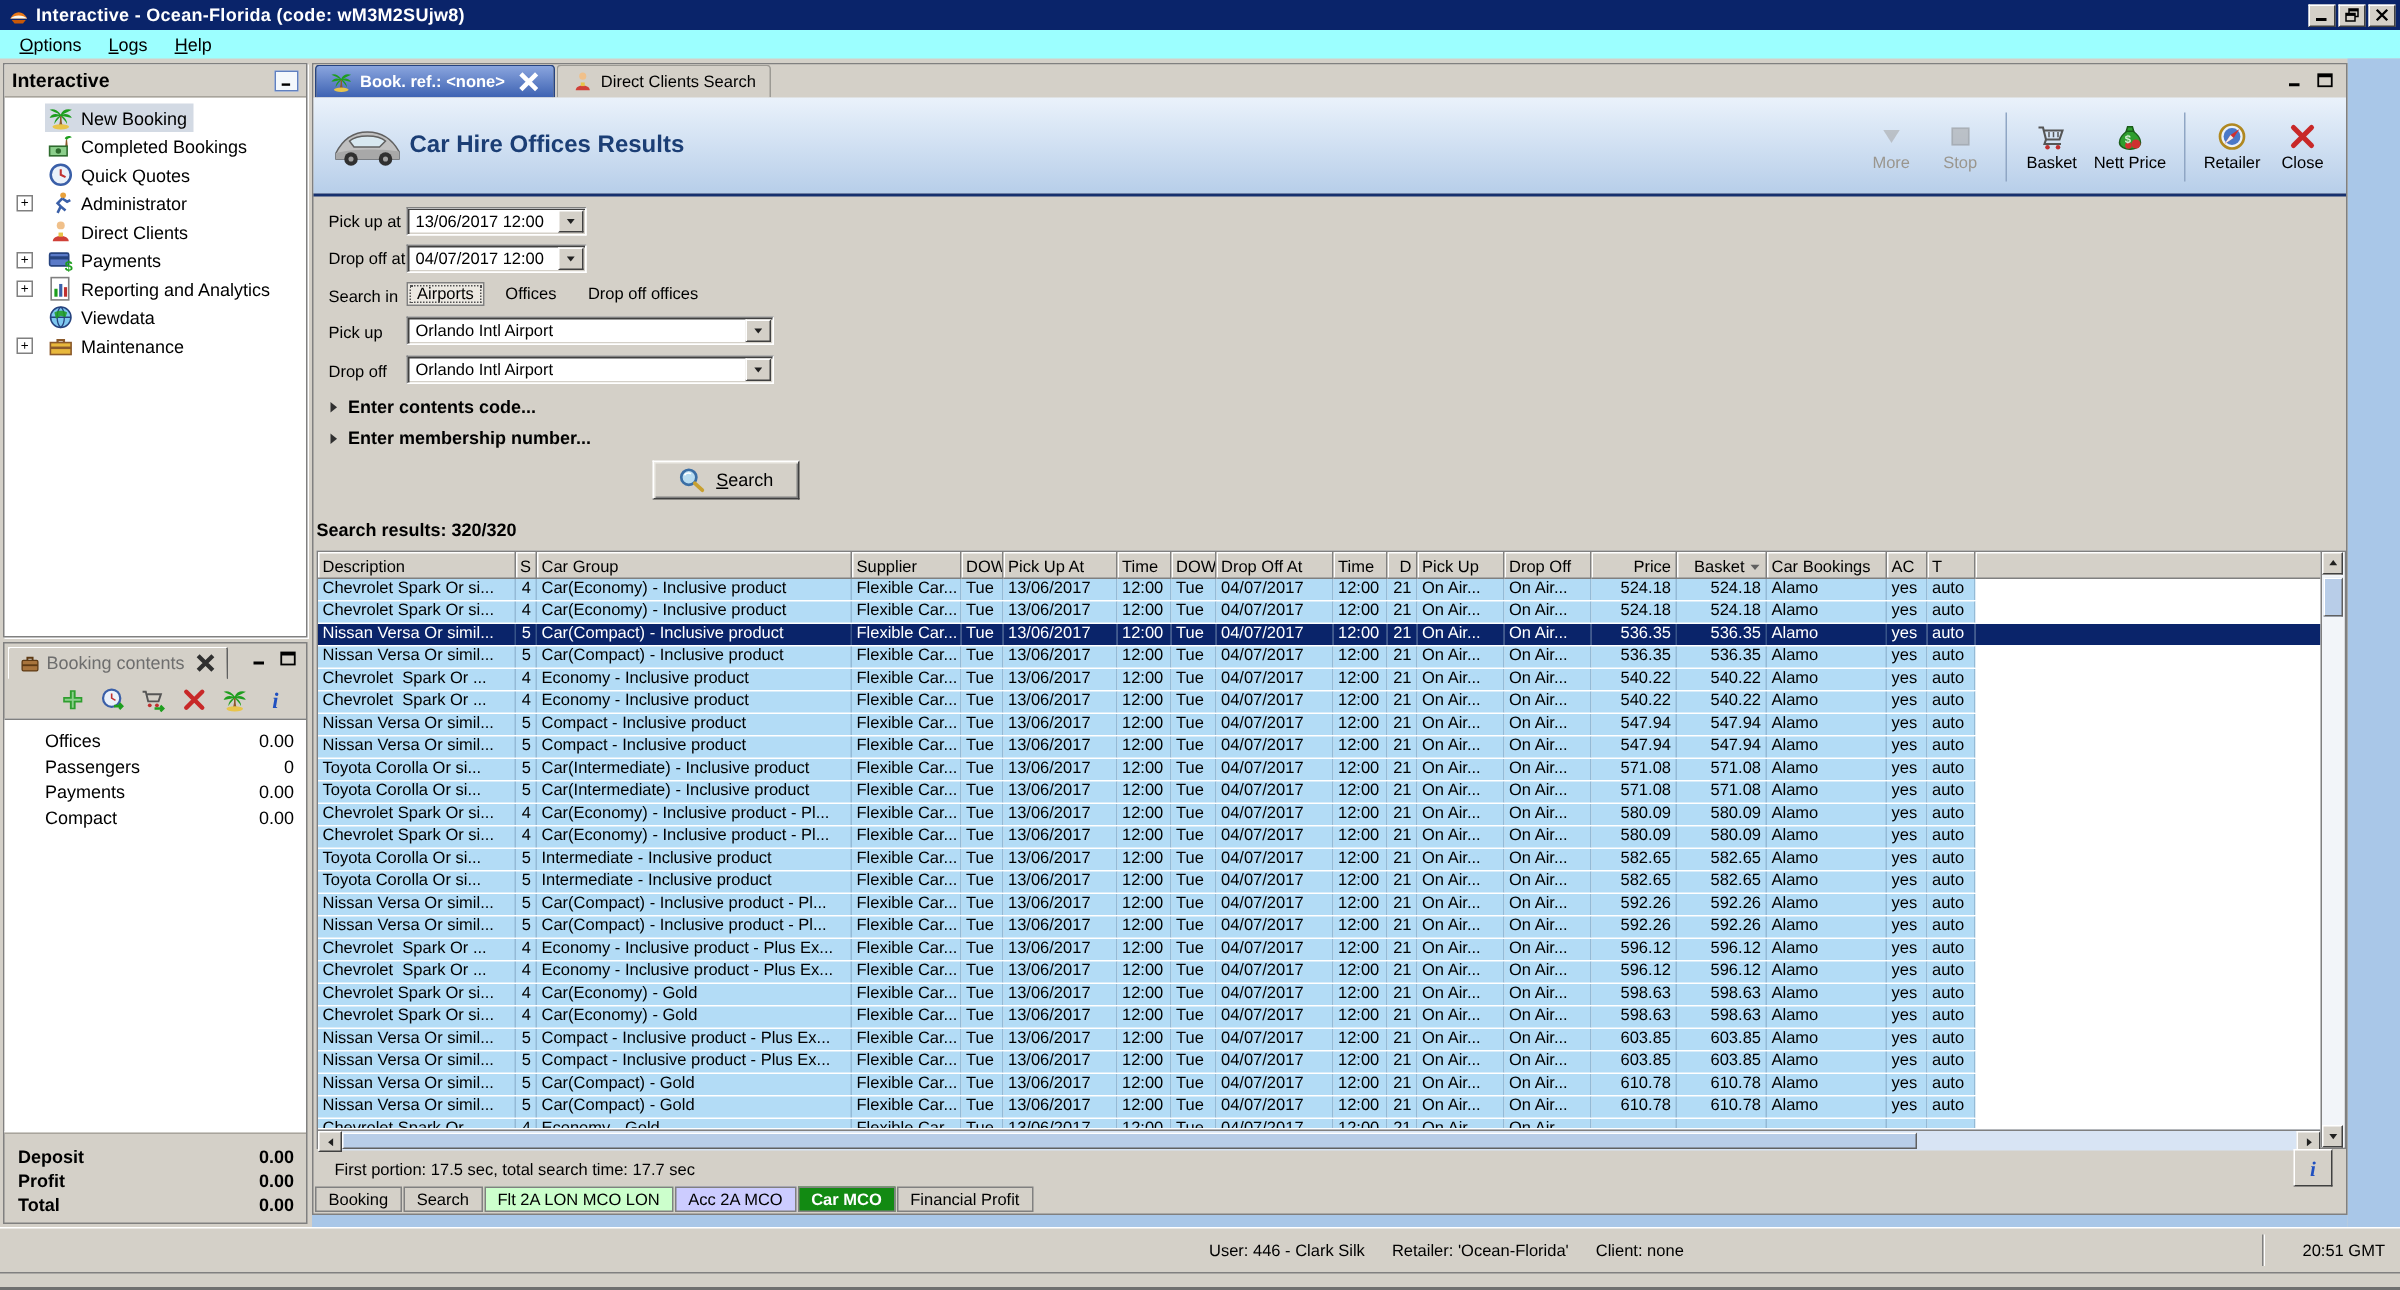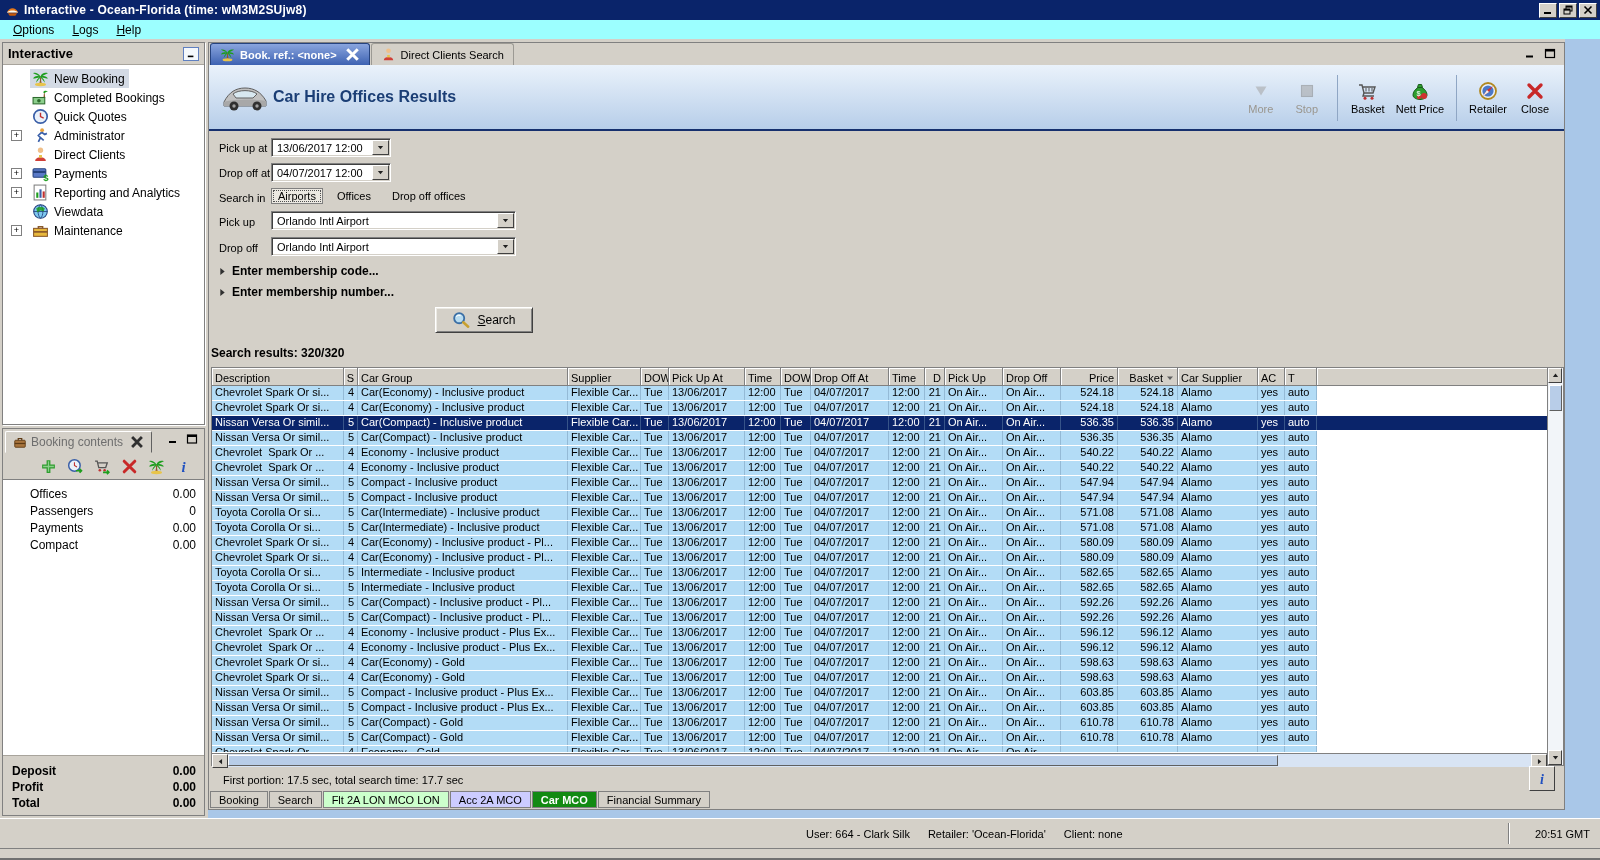--- a/index.html
+++ b/index.html
@@ -133,21 +133,21 @@
 <body>
 
 <div class="titlebar">
   <span class="logo icon">
       <svg viewBox="0 0 16 16">
         <path d="M2 10 C5 4 11 4 14 10 Z" fill="#E87818"></path>
         <path d="M2 10 C5 7.2 11 7.2 14 10 Z" fill="#F8F8F0"></path>
         <path d="M3 11 H13 L11 13.5 H5 Z" fill="#C85808"></path>
       </svg>
     </span>
-  <span class="win-title">Interactive - Ocean-Florida (time: wM3M2SUjw8)</span>
+  <span class="win-title">Interactive - Ocean-Florida (code: wM3M2SUjw8)</span>
   <span class="winbtns">
     <span class="winbtn">
         <span class="icon">
           <svg viewBox="0 0 12 10">
             <rect x="2" y="7" width="7" height="2" fill="#000"></rect>
           </svg>
         </span>
       </span>
     <span class="winbtn">
         <span class="icon">
@@ -585,21 +585,21 @@
             </svg>
           </span>
         </span>
     </div>
     <div class="expander" style="left:10px;top:131px">
       <span class="icon">
           <svg viewBox="0 0 8 10">
             <path d="M1.5 1 L6.5 5 L1.5 9 Z" fill="#303030"></path>
           </svg>
         </span>
-      <span>Enter membership code...</span>
+      <span>Enter contents code...</span>
     </div>
     <div class="expander" style="left:10px;top:152px">
       <span class="icon">
           <svg viewBox="0 0 8 10">
             <path d="M1.5 1 L6.5 5 L1.5 9 Z" fill="#303030"></path>
           </svg>
         </span>
       <span>Enter membership number...</span>
     </div>
     <div class="search-btn">
@@ -628,21 +628,21 @@
           <div class="gh-cell" style="width: 30px;"><span>DOW</span></div>
           <div class="gh-cell" style="width: 78px;"><span>Drop Off At</span></div>
           <div class="gh-cell" style="width: 36px;"><span>Time</span></div>
           <div class="gh-cell right" style="width: 20px;"><span>D</span></div>
           <div class="gh-cell" style="width: 58px;"><span>Pick Up</span></div>
           <div class="gh-cell" style="width: 58px;"><span>Drop Off</span></div>
           <div class="gh-cell right" style="width: 57px;"><span>Price</span></div>
           <div class="gh-cell right" style="width: 60px;"><span>Basket</span><span class="icon sorticon"><svg viewBox="0 0 8 8">
                 <path d="M1 2.5 H7 L4 6 Z" fill="#606060"></path>
               </svg></span></div>
-          <div class="gh-cell" style="width: 80px;"><span>Car Supplier</span></div>
+          <div class="gh-cell" style="width: 80px;"><span>Car Bookings</span></div>
           <div class="gh-cell" style="width: 27px;"><span>AC</span></div>
           <div class="gh-cell" style="width: 32px;"><span>T</span></div>
           <div class="gh-cell filler"></div>
         </div>
       <div class="grid-body">
           <div class="grow">
             <div class="gcell" style="width: 132px; text-align: left;">Chevrolet Spark Or si...</div>
             <div class="gcell" style="width: 14px; text-align: right;">4</div>
             <div class="gcell" style="width: 210px; text-align: left;">Car(Economy) - Inclusive product</div>
             <div class="gcell" style="width: 73px; text-align: left;">Flexible Car...</div>
@@ -1214,26 +1214,26 @@
           </svg>
         </span>
       </span>
   </div>
   <div class="bottom-tabs">
       <div class="btab">Booking</div>
       <div class="btab">Search</div>
       <div class="btab" style="background: rgb(204, 255, 204);">Flt 2A LON MCO LON</div>
       <div class="btab" style="background: rgb(204, 204, 255);">Acc 2A MCO</div>
       <div class="btab" style="background: rgb(18, 138, 18); color: rgb(255, 255, 255); font-weight: bold;">Car MCO</div>
-      <div class="btab">Financial Summary</div>
+      <div class="btab">Financial Profit</div>
     </div>
 </div>
 
 <div class="statusbar">
   <span class="sb-user">
-    <span>User: 664 - Clark Silk</span>
+    <span>User: 446 - Clark Silk</span>
     <span>Retailer: 'Ocean-Florida'</span>
     <span>Client: none</span>
   </span>
   <span class="sb-div"></span>
   <span class="sb-time">20:51 GMT</span>
 </div>
 <div class="bottom-frame"></div>
 
 </body></html>

